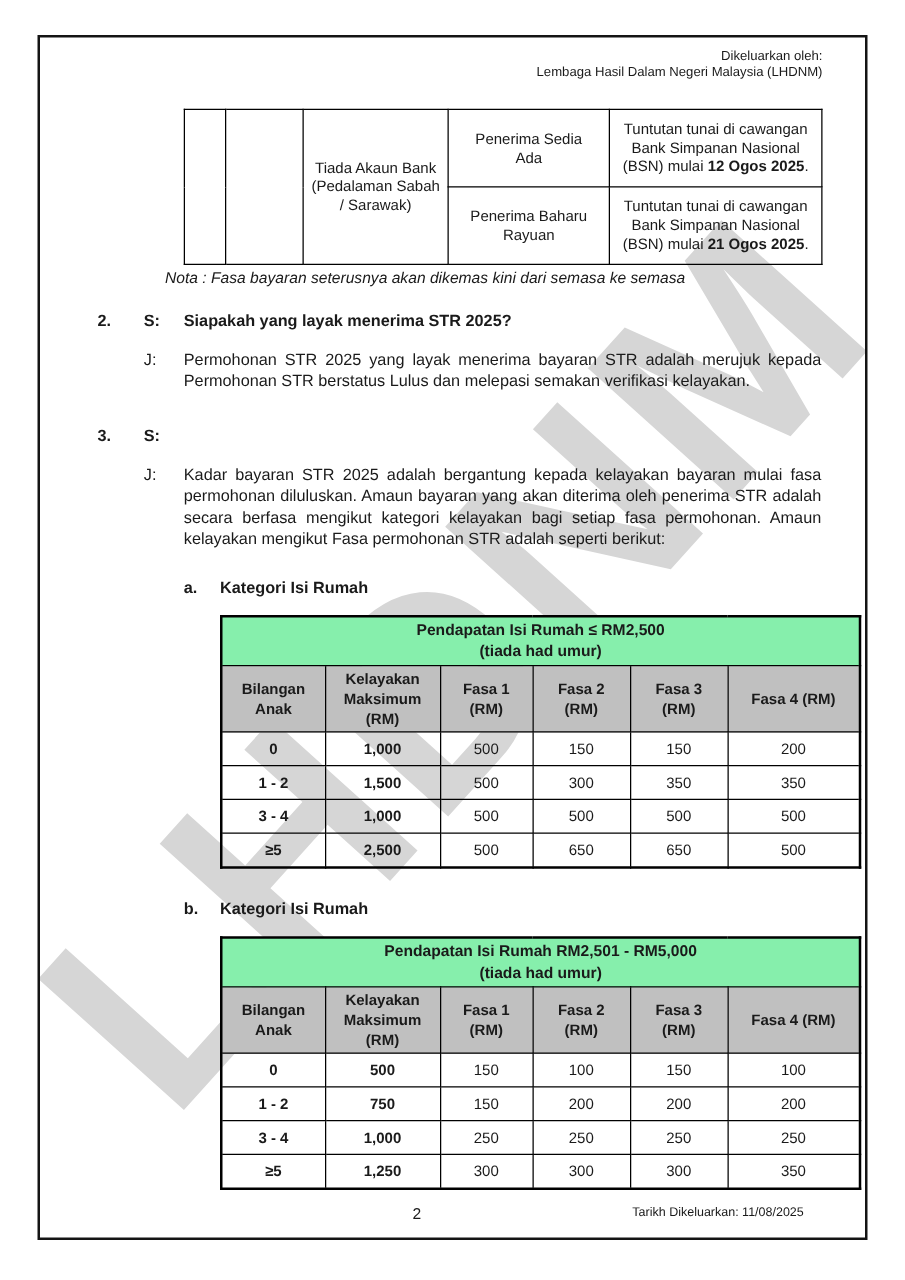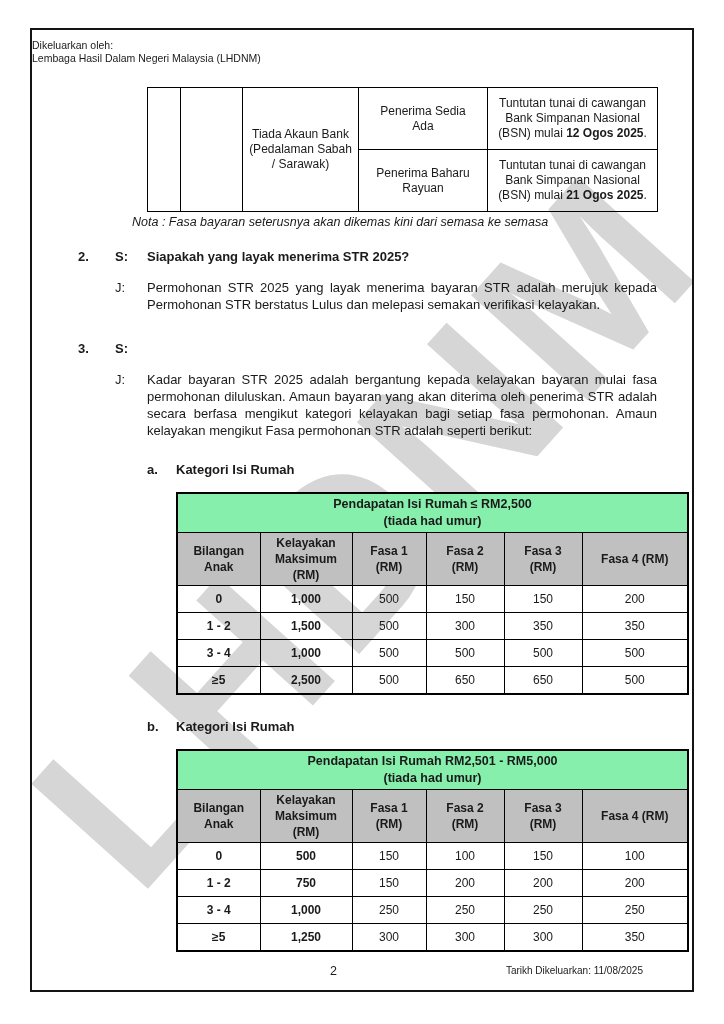--- a/index.html
+++ b/index.html
@@ -13,21 +13,21 @@
     width:660px; height:960px;
     border:2px solid #141414; background:#ffffff; overflow:hidden;
   }
   .watermark {
     position:absolute; left:-92px; top:390px; width:840px;
     text-align:center; font-size:228px; font-weight:bold; letter-spacing:6px;
     line-height:230px; color:#d6d6d6; transform:rotate(-48deg);
     z-index:0; user-select:none; white-space:nowrap;
   }
   .content { position:relative; z-index:1; }
-  .doc-header { text-align:left; padding:9px 34px 0 0; font-size:10.5px; line-height:13px; }
+  .doc-header { text-align:right; padding:9px 34px 0 0; font-size:10.5px; line-height:13px; }
 
   
   .pay-table {
     border-collapse:collapse; table-layout:fixed;
     margin:22px 0 0 115px; width:510px;
     font-size:12px; line-height:15px;
   }
   .pay-table td { border:1px solid #000; text-align:center; vertical-align:middle; padding:2px 4px; }
   .pay-table td.recipient { padding:2px 12px; }
   .pay-table tr { height:62px; }

